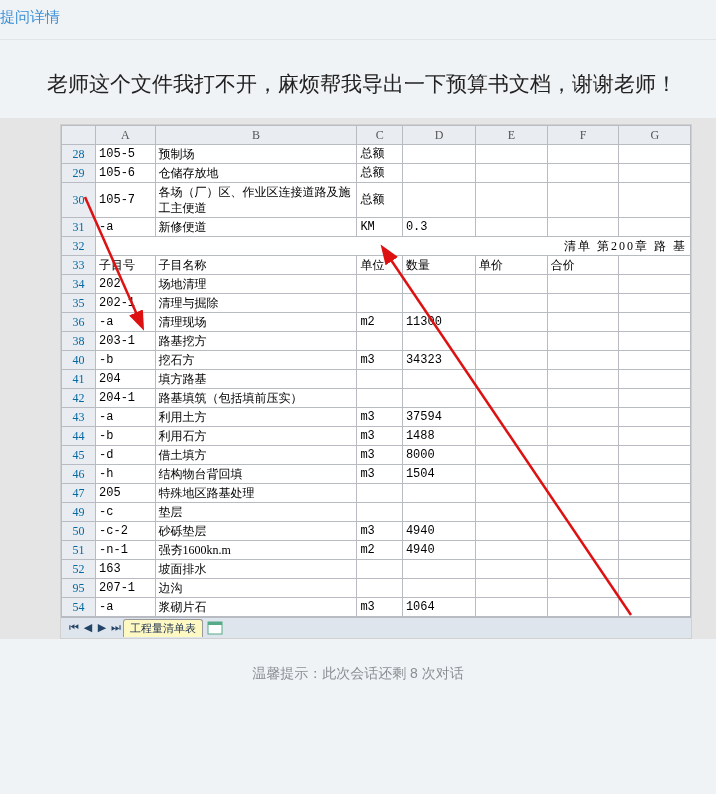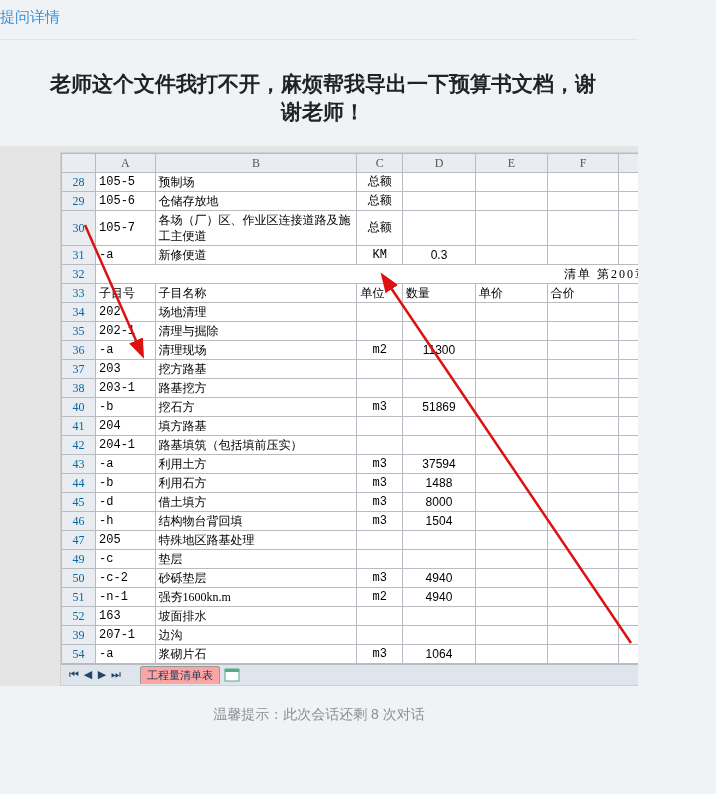--- a/index.html
+++ b/index.html
@@ -1,34 +1,34 @@
 <!DOCTYPE html>
 <html><head>
 <meta charset="utf-8">
 <style>
 body{margin:0;font-family:"Microsoft YaHei",Arial,sans-serif;background:#f0f3f5;font-size:13px}
-.page{width:638px;height:794px;position:relative;overflow:hidden}
+.page{width:716px;height:794px;position:relative;overflow:hidden}
 .crumb{color:#3b8fd6;font-size:15px;padding:8px 0 12px 0}
 .hr{border-bottom:1px solid #e0e5e8;margin-bottom:30px}
-.title{font-size:21px;font-weight:bold;color:#222;text-align:center;padding:0 32px 20px 40px}
+.title{font-size:21px;font-weight:normal;color:#222;text-align:center;padding:0 32px 20px 40px}
 .shot-wrap{background:#e5e5e5;padding:6px 0 0 60px}
 .panel{background:#fff;border:1px solid #d0d0d0;width:630px;position:relative}
 .grid{border-collapse:collapse;font-family:SimSun,"宋体",serif;font-size:12px;width:100%}
 .grid th,.grid td{border:1px solid #b8bbc1;padding:1px 3px;height:16px;line-height:16px;background:#fff}
 .grid th{background:#e9ecf1;color:#555;font-weight:normal;text-align:center;font-family:"Microsoft YaHei"}
 .rowh{background:#e9ecf1!important;text-align:center;color:#0369a1}
 .c-id{text-align:left;font-family:"Courier New",monospace}
-.c-num{text-align:center;font-family:Liberation Sans, sans-serif}
-.c-unit{text-align:center;font-family:"Courier New",monospace}
+.c-num{text-align:left;font-family:Liberation Mono, monospace}
+.c-unit{font-family:"Courier New",monospace}
 .section{font-family:SimSun;text-align:right;font-weight:normal;letter-spacing:2px}
 .hdr{font-family:SimSun;text-align:left}
 .tabbar{background:#dfe5ed;height:20px;border-top:1px solid #b8bbc1;display:flex;align-items:center;font-size:11px;padding-left:6px}
 .nbtn{width:14px;height:14px;display:inline-block;text-align:center;color:#246;cursor:pointer}
-.tab{background:#fca5a5;border:1px solid #999;border-bottom:none;border-radius:3px 3px 0 0;padding:1px 6px;margin-left:17px;color:#235;font-family:SimSun}
-.footer{color:#8a8f95;text-align:center;font-size:14px;padding-top:20px}
+.tab{background:#fef9c3;border:1px solid #999;border-bottom:none;border-radius:3px 3px 0 0;padding:1px 6px;margin-left:0;color:#235;font-family:SimSun}
+.footer{color:#8a8f95;text-align:center;font-size:14px;padding-top:26px}
 svg.arrows{position:absolute;left:0;top:0;pointer-events:none}
 .sheet-icon{width:16px;height:14px;display:inline-block;vertical-align:middle;margin-left:4px}
 </style>
 </head>
 <body>
 <div class="page">
 
 <div class="crumb">提问详情</div>
 <div class="hr"></div>
 <div class="title">老师这个文件我打不开，麻烦帮我导出一下预算书文档，谢谢老师！</div>
@@ -126,45 +126,35 @@
               <td class="rowh">36</td>
               <td class="c-id">-a</td>
               <td>清理现场</td>
               <td class="c-unit">m2</td>
               <td class="c-num">11300</td>
               <td></td>
               <td></td>
               <td></td>
             </tr>
             <tr>
-              <td class="rowh">37</td>
-              <td class="c-id">203</td>
-              <td>挖方路基</td>
-              <td class="c-unit"></td>
-              <td class="c-num"></td>
-              <td></td>
-              <td></td>
-              <td></td>
-            </tr>
-            <tr>
               <td class="rowh">38</td>
               <td class="c-id">203-1</td>
               <td>路基挖方</td>
               <td class="c-unit"></td>
               <td class="c-num"></td>
               <td></td>
               <td></td>
               <td></td>
             </tr>
             <tr>
               <td class="rowh">40</td>
               <td class="c-id">-b</td>
               <td>挖石方</td>
               <td class="c-unit">m3</td>
-              <td class="c-num">51869</td>
+              <td class="c-num">34323</td>
               <td></td>
               <td></td>
               <td></td>
             </tr>
             <tr>
               <td class="rowh">41</td>
               <td class="c-id">204</td>
               <td>填方路基</td>
               <td class="c-unit"></td>
               <td class="c-num"></td>
@@ -266,21 +256,21 @@
               <td class="rowh">52</td>
               <td class="c-id">163</td>
               <td>坡面排水</td>
               <td class="c-unit"></td>
               <td class="c-num"></td>
               <td></td>
               <td></td>
               <td></td>
             </tr>
             <tr>
-              <td class="rowh">39</td>
+              <td class="rowh">95</td>
               <td class="c-id">207-1</td>
               <td>边沟</td>
               <td class="c-unit"></td>
               <td class="c-num"></td>
               <td></td>
               <td></td>
               <td></td>
             </tr>
             <tr>
               <td class="rowh">54</td>

